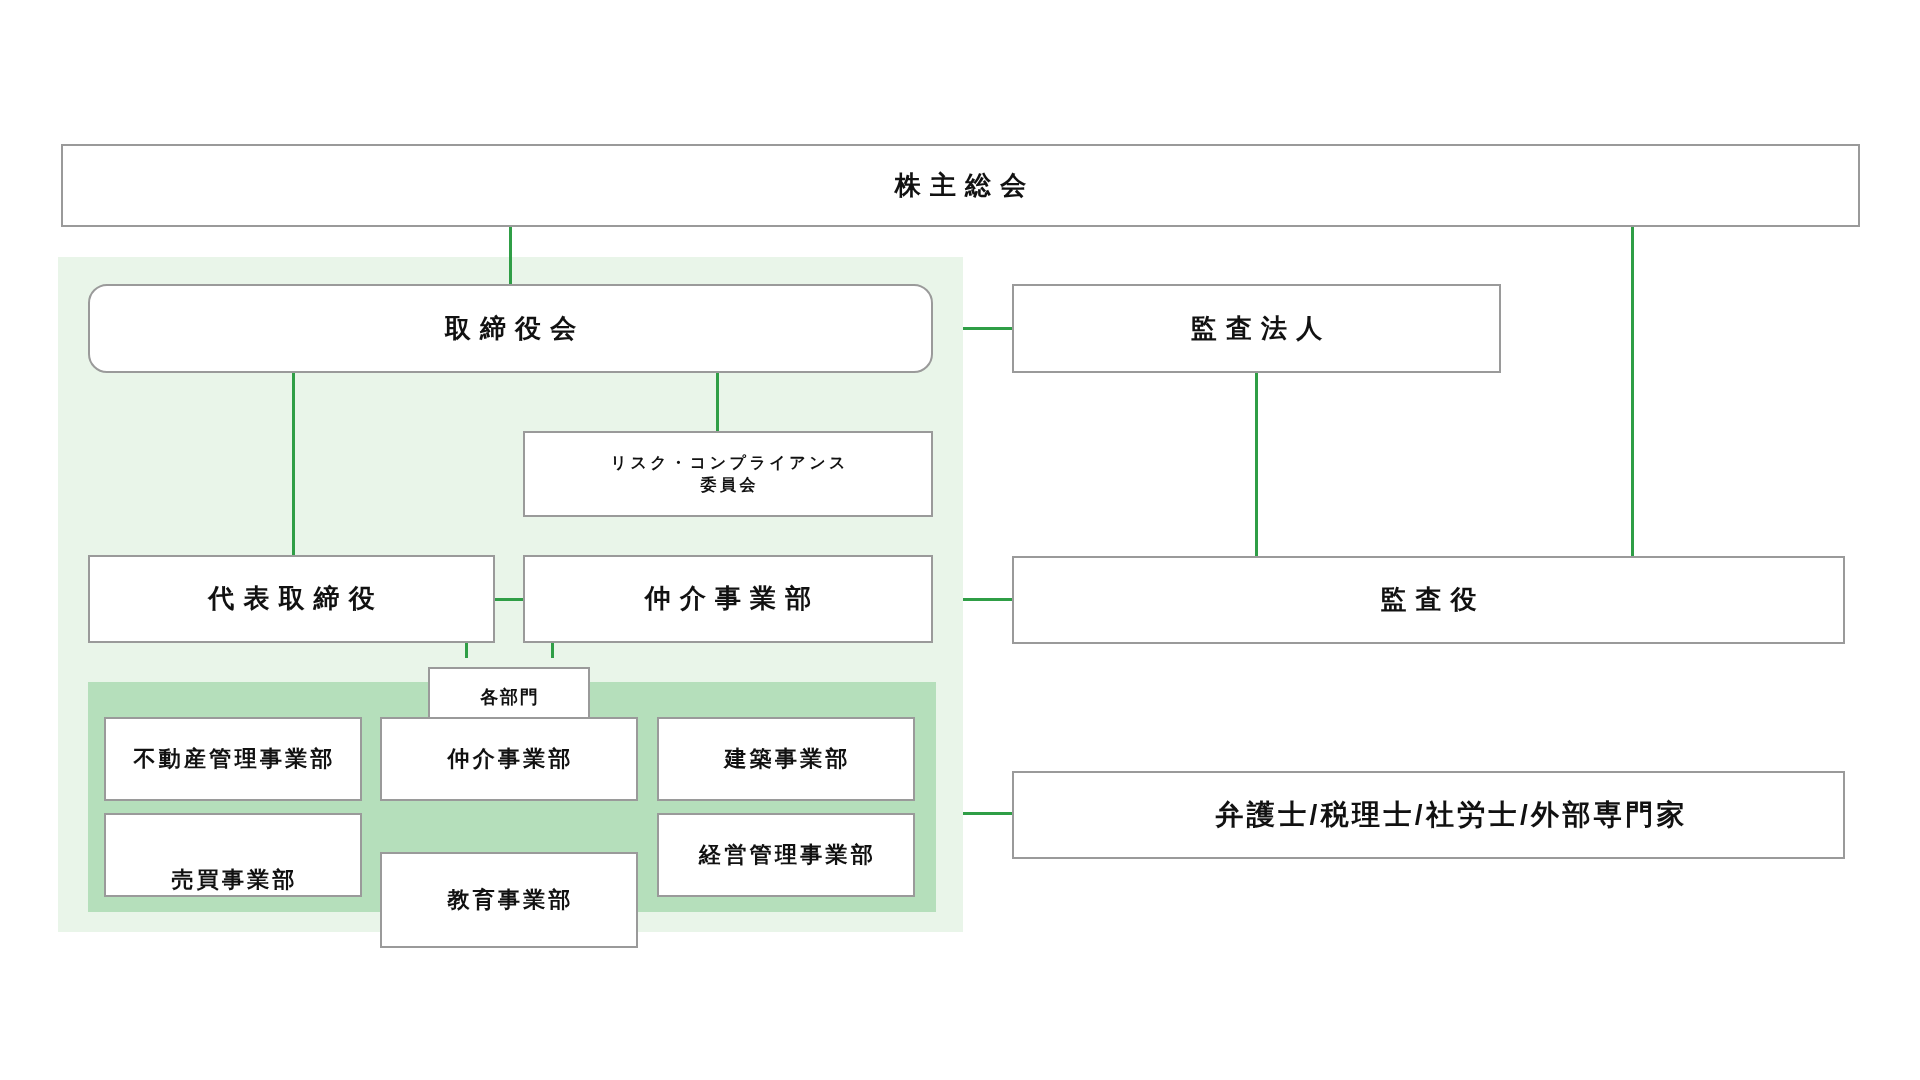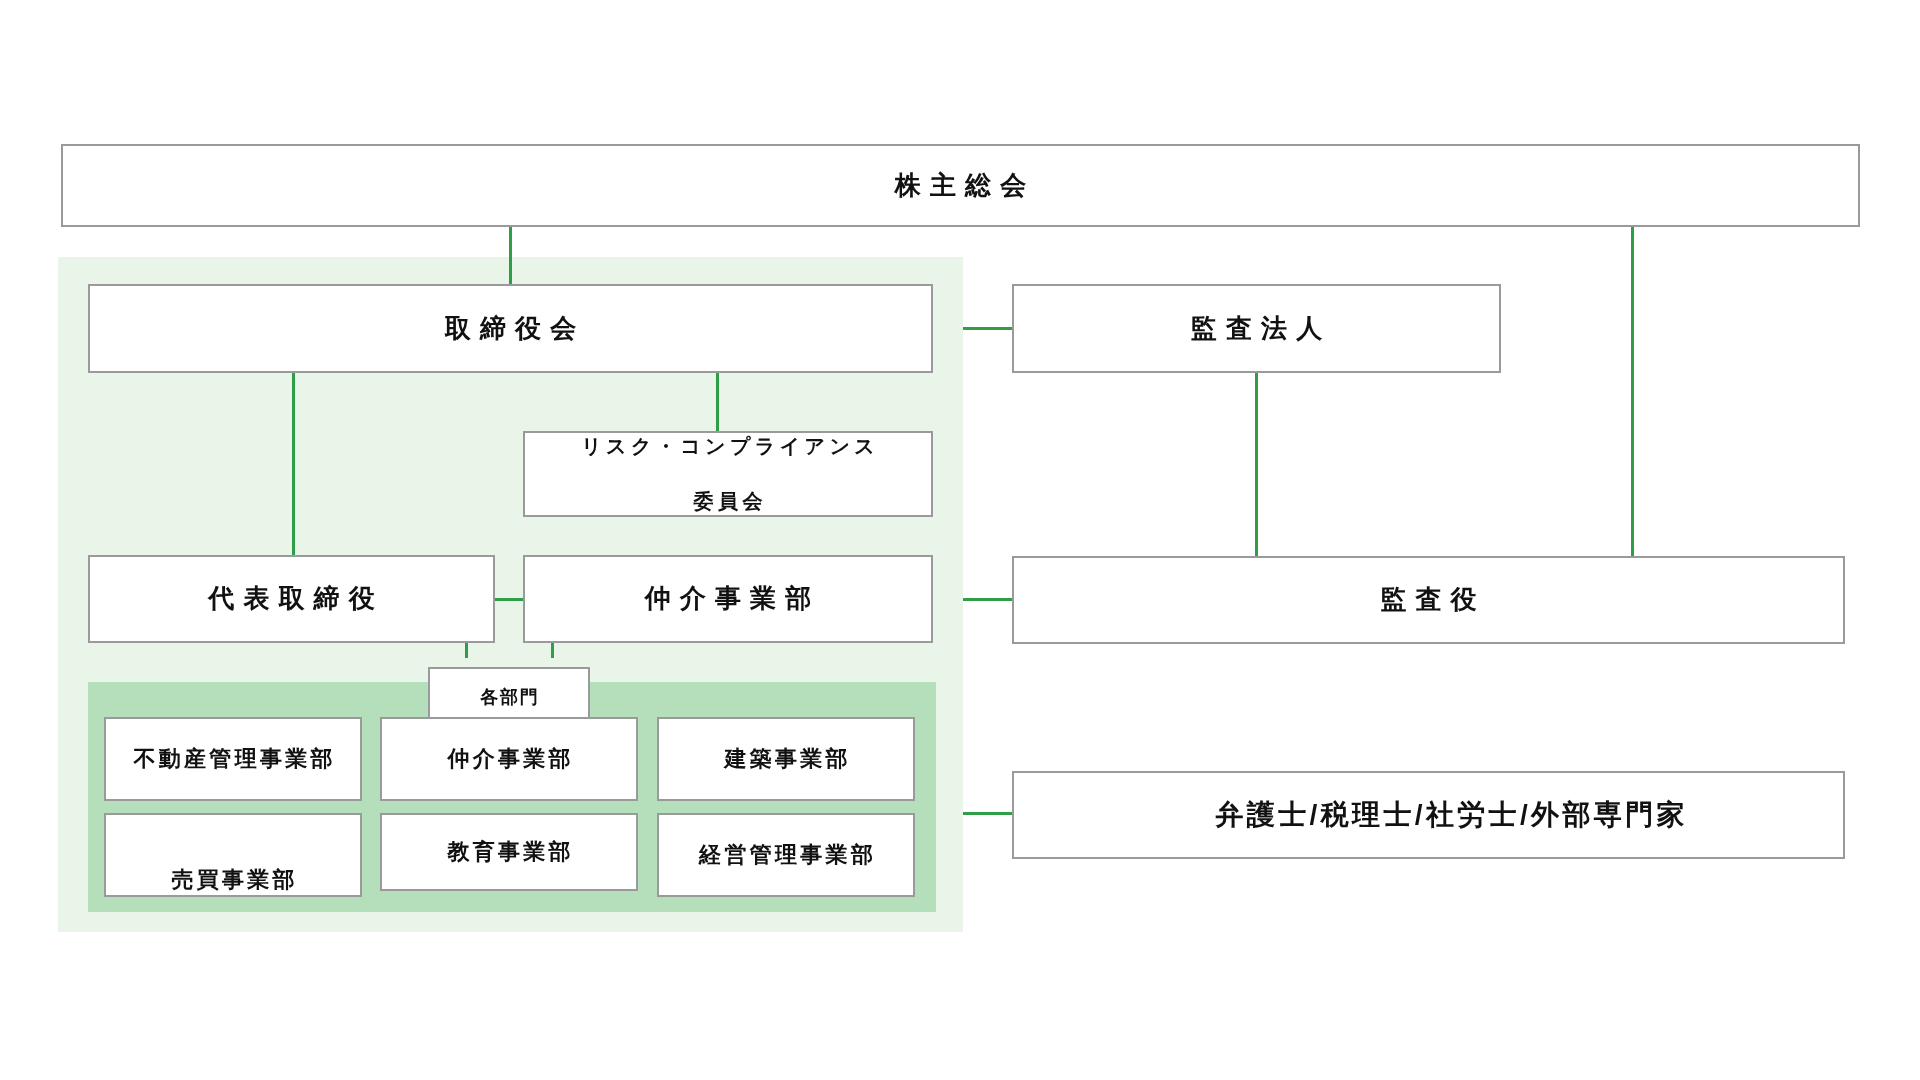--- a/index.html
+++ b/index.html
@@ -31,21 +31,21 @@
     flex-direction:column;
     color:var(--text);
     font-weight:bold;
     font-size:26px;
     letter-spacing:0.35em;
     text-indent:0.35em;
     text-align:center;
     line-height:1.35;
     white-space:nowrap;
   }
-  .node.risk{font-size:20px;letter-spacing:0.22em;text-indent:0.22em;justify-content:space-between;}
+  .node.risk{font-size:16px;letter-spacing:0.22em;text-indent:0.22em;}
   .node.dept{font-size:22px;letter-spacing:0.15em;text-indent:0.15em;}
   .node.small{font-size:18px;letter-spacing:0.1em;text-indent:0.1em;}
   .node.wide-text{font-size:28px;letter-spacing:0.12em;text-indent:0.12em;padding-left:43px;}
 </style>
 </head>
 <body>
 
 <div class="canvas">
 
   <div class="panel light" style="left:58px;top:257px;width:905px;height:675px;"></div>
@@ -60,21 +60,21 @@
   <div class="line" style="left:495px;top:598px;width:28px;height:3px;"></div>
   <div class="line" style="left:963px;top:598px;width:49px;height:3px;"></div>
   <div class="line" style="left:465px;top:643px;width:3px;height:15px;"></div>
   <div class="line" style="left:551px;top:643px;width:3px;height:15px;"></div>
   <div class="line" style="left:963px;top:812px;width:49px;height:3px;"></div>
 
   <div class="node" style="left:61px;top:144px;width:1799px;height:83px;">
     <span>株主総会</span>
   </div>
 
-  <div class="node" style="left:88px;top:284px;width:845px;height:89px;">
+  <div class="node" style="left:88px;top:284px;width:845px;height:89px;border-radius:19px;">
     <span>取締役会</span>
   </div>
 
   <div class="node" style="left:1012px;top:284px;width:489px;height:89px;">
     <span>監査法人</span>
   </div>
 
   <div class="node risk" style="left:523px;top:431px;width:410px;height:86px;">
     <span>リスク・コンプライアンス</span>
     <span>委員会</span>
@@ -101,21 +101,21 @@
   </div>
   <div class="node dept" style="left:380px;top:717px;width:258px;height:84px;">
     <span>仲介事業部</span>
   </div>
   <div class="node dept" style="left:657px;top:717px;width:258px;height:84px;">
     <span>建築事業部</span>
   </div>
   <div class="node dept" style="left:104px;top:813px;width:258px;height:84px;justify-content:flex-end;">
     <span>売買事業部</span>
   </div>
-  <div class="node dept" style="left:380px;top:813px;width:258px;height:78px;">
+  <div class="node dept" style="left:380px;top:852px;width:258px;height:96px;">
     <span>教育事業部</span>
   </div>
   <div class="node dept" style="left:657px;top:813px;width:258px;height:84px;">
     <span>経営管理事業部</span>
   </div>
 
   <div class="node wide-text" style="left:1012px;top:771px;width:833px;height:88px;">
     <span>弁護士/税理士/社労士/外部専門家</span>
   </div>
 

